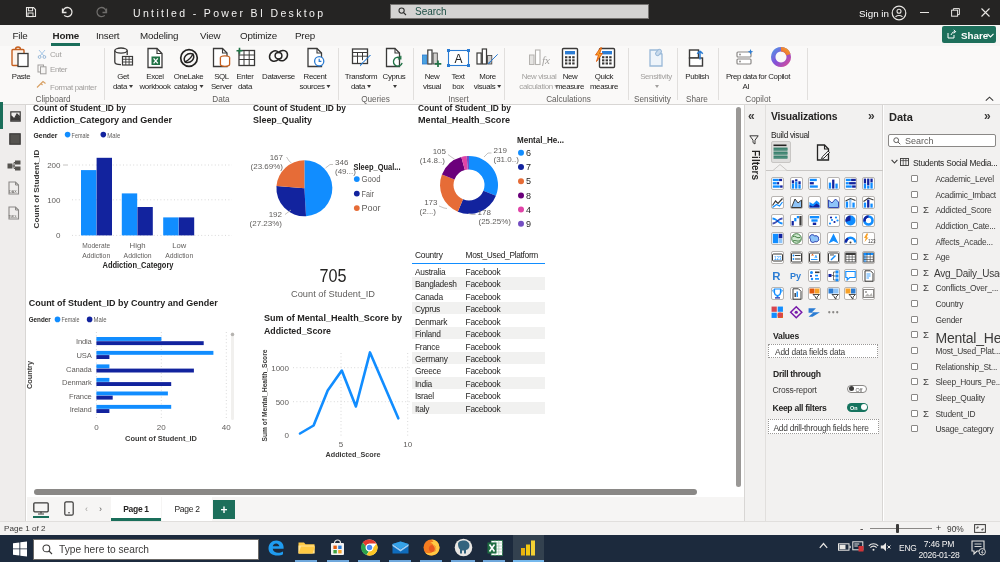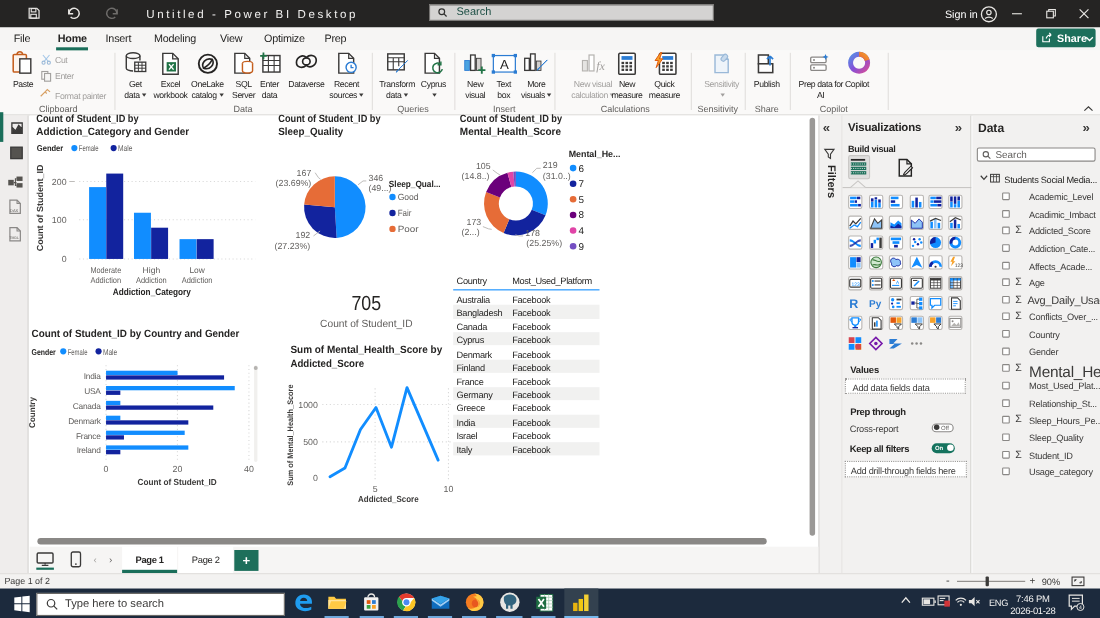--- a/index.html
+++ b/index.html
@@ -489,21 +489,21 @@
 <div class="ab" style="left:736px;top:107px;width:5px;height:380px;background:#9a9896;border-radius:2.5px"></div>
 <div class="ab" style="left:744px;top:105px;width:22px;height:429px;background:#f2f1f0;border-left:1px solid #d8d6d4;border-right:1px solid #e1dfdd"></div>
 <div class="tt" style="left:748px;top:109px;font-size:12px;font-weight:bold;color:#3b3a39">«</div>
 <svg style="left:749px;top:135px" width="10" height="10" viewBox="0 0 10 10">
     <path d="M0.8 0.8 h8.4 L6 5.2 V9 L4 7.6 V5.2 Z" fill="none" stroke="#3b3a39" stroke-width="1"></path>
   </svg>
 <div class="tt" style="left:761px;top:150px;font-size:10px;font-weight:bold;color:#252423;transform:rotate(90deg);transform-origin:0 0">Filters</div>
 <div class="ab" style="left:766px;top:105px;width:117px;height:429px;background:#f2f1f0;border-right:1px solid #d8d6d4"></div>
 <div class="tt" style="left:771px;top:111px;font-size:10.4px;letter-spacing:-0.2px;font-weight:bold;color:#252423">Visualizations</div>
 <div class="tt" style="left:868px;top:109px;font-size:12px;font-weight:bold;color:#3b3a39">»</div>
-<div class="tt" style="left:771px;top:129.5px;font-size:8.3px;letter-spacing:-0.3px;font-weight:bold;color:#252423">Build visual</div>
+<div class="tt" style="left:771px;top:129.5px;font-size:8.3px;letter-spacing:-0.3px;font-weight:normal;color:#252423">Build visual</div>
 <div class="ab" style="left:770.5px;top:141px;width:20.5px;height:21.5px;background:#dfdedd;border:1px solid #c8c6c4;border-radius:2px"></div>
 <svg style="left:773px;top:144px" width="15" height="15" viewBox="0 0 15 15">
     <rect x="0.5" y="0.5" width="13" height="1.6" fill="#252423"></rect>
     <rect x="0.5" y="3.6" width="14" height="3" fill="#1b6e58"></rect>
     <rect x="0.5" y="7.6" width="14" height="3" fill="#1b6e58"></rect>
     <rect x="0.5" y="11.6" width="14" height="3" fill="#1b6e58"></rect>
     <g stroke="#fff" stroke-width="0.7" stroke-dasharray="1,1">
       <line x1="0.5" y1="5.1" x2="14.5" y2="5.1"></line>
       <line x1="0.5" y1="9.1" x2="14.5" y2="9.1"></line>
       <line x1="0.5" y1="13.1" x2="14.5" y2="13.1"></line>
@@ -789,21 +789,21 @@
     <path d="M0.5 2 H7 L3.5 5.5 H10.5 L4 9.5 H0.5 L4.5 6 H0.5 Z" fill="#2b7cd3"></path>
   </svg>
 <svg style="left:826.6px;top:305.5px" width="12.5" height="12.5" viewBox="0 0 11 11">
     <circle cx="2" cy="5.5" r="1" fill="#8a8886"></circle>
     <circle cx="5.5" cy="5.5" r="1" fill="#8a8886"></circle>
     <circle cx="9" cy="5.5" r="1" fill="#8a8886"></circle>
   </svg>
 <div class="tt" style="left:773px;top:330.5px;font-size:8.6px;letter-spacing:-0.2px;font-weight:bold;color:#252423">Values</div>
 <div class="ab" style="left:768px;top:343.5px;width:110px;height:14.5px;background:#fff;border:1px dotted #9a9896"></div>
 <div class="tt" style="left:775px;top:347px;font-size:8.4px;letter-spacing:-0.2px;color:#3b3a39">Add data fields data</div>
-<div class="tt" style="left:773px;top:369px;font-size:8.6px;letter-spacing:-0.3px;font-weight:bold;color:#252423">Prep through</div>
+<div class="tt" style="left:773px;top:369px;font-size:8.6px;letter-spacing:-0.3px;font-weight:bold;color:#252423">Drill through</div>
 <div class="tt" style="left:772.5px;top:384.5px;font-size:8.4px;letter-spacing:-0.2px;color:#3b3a39">Cross-report</div>
 <div class="ab" style="left:847px;top:384.5px;width:20px;height:8.6px;background:#fff;border:1px solid #8a8886;border-radius:5px"></div>
 <div class="ab" style="left:849px;top:386.3px;width:5px;height:5px;background:#3b3a39;border-radius:50%"></div>
 <div class="tt" style="left:855.5px;top:386.5px;font-size:5.4px;color:#605e5c">Off</div>
 <div class="tt" style="left:772.5px;top:403px;font-size:8.6px;letter-spacing:-0.3px;font-weight:bold;color:#252423">Keep all filters</div>
 <div class="ab" style="left:847px;top:402.8px;width:21px;height:9.2px;background:#15735e;border-radius:5px"></div>
 <div class="tt" style="left:850px;top:404.6px;font-size:5.4px;color:#fff;font-weight:bold">On</div>
 <div class="ab" style="left:860.5px;top:404.3px;width:6px;height:6px;background:#fff;border-radius:50%"></div>
 <div class="ab" style="left:767.5px;top:418.5px;width:111px;height:15px;background:#fff;border:1px dotted #9a9896"></div>
 <div class="tt" style="left:773.5px;top:422.5px;font-size:8.4px;letter-spacing:-0.25px;color:#3b3a39">Add drill-through fields here</div>

